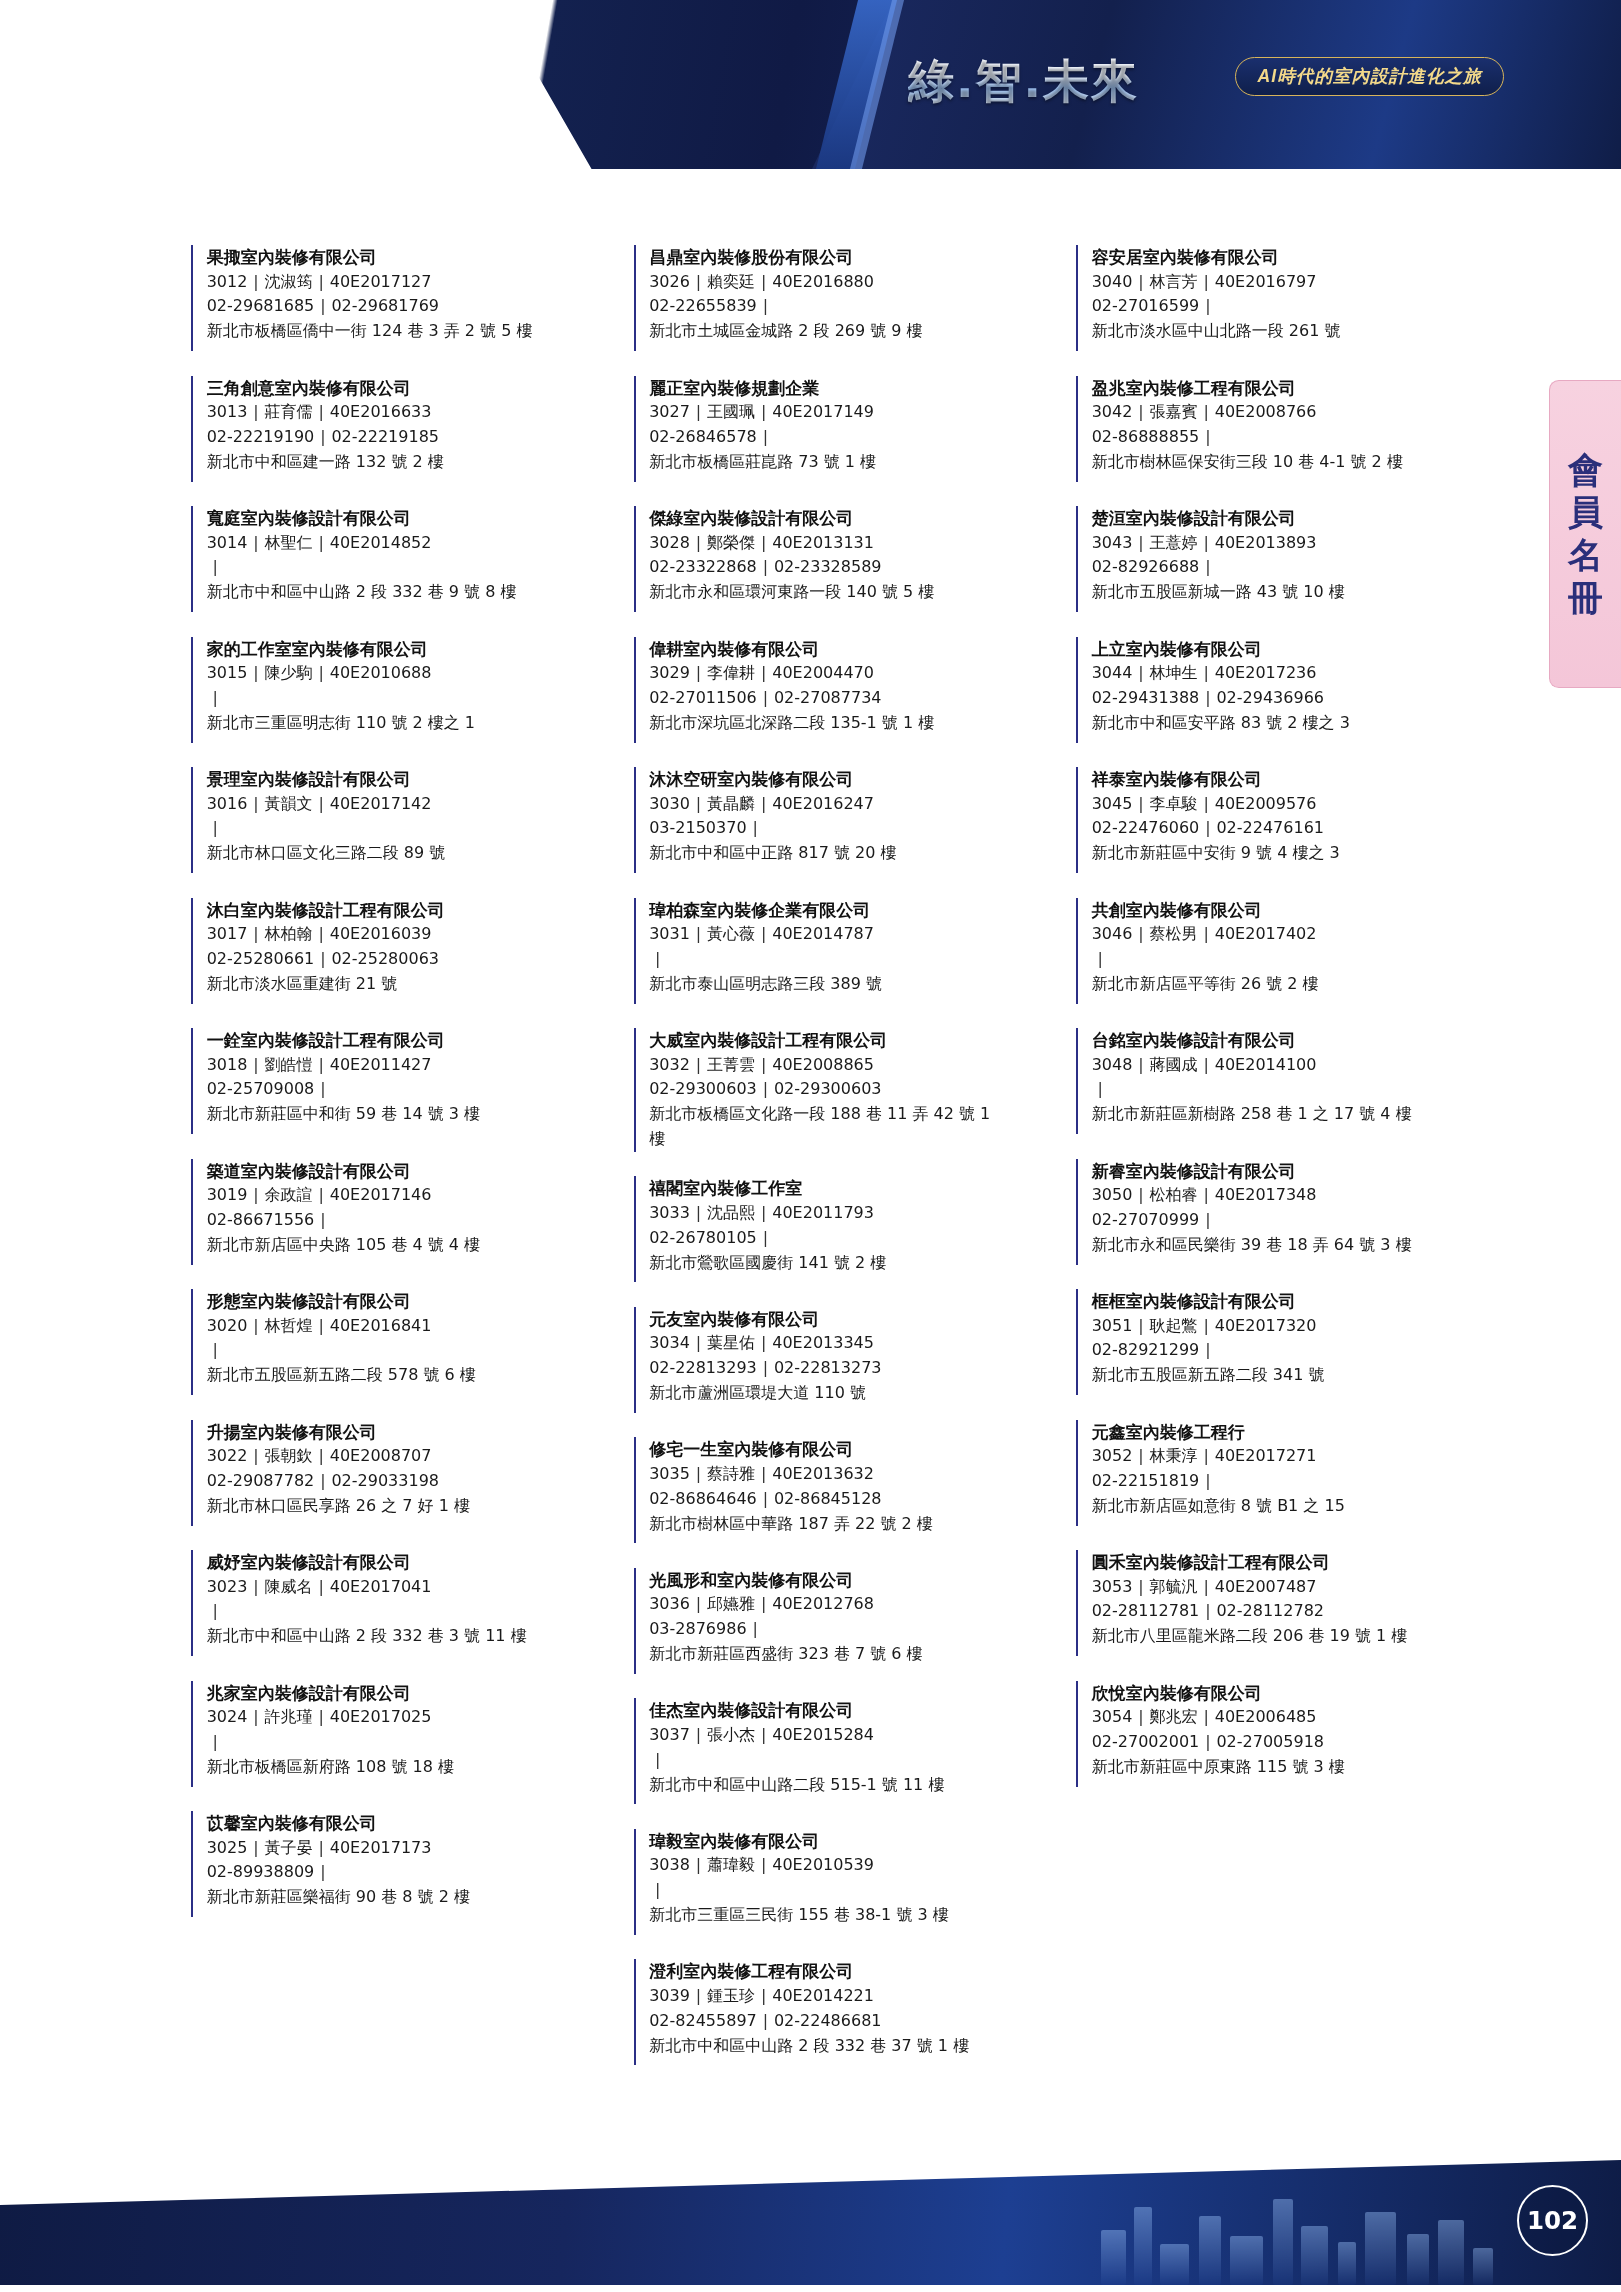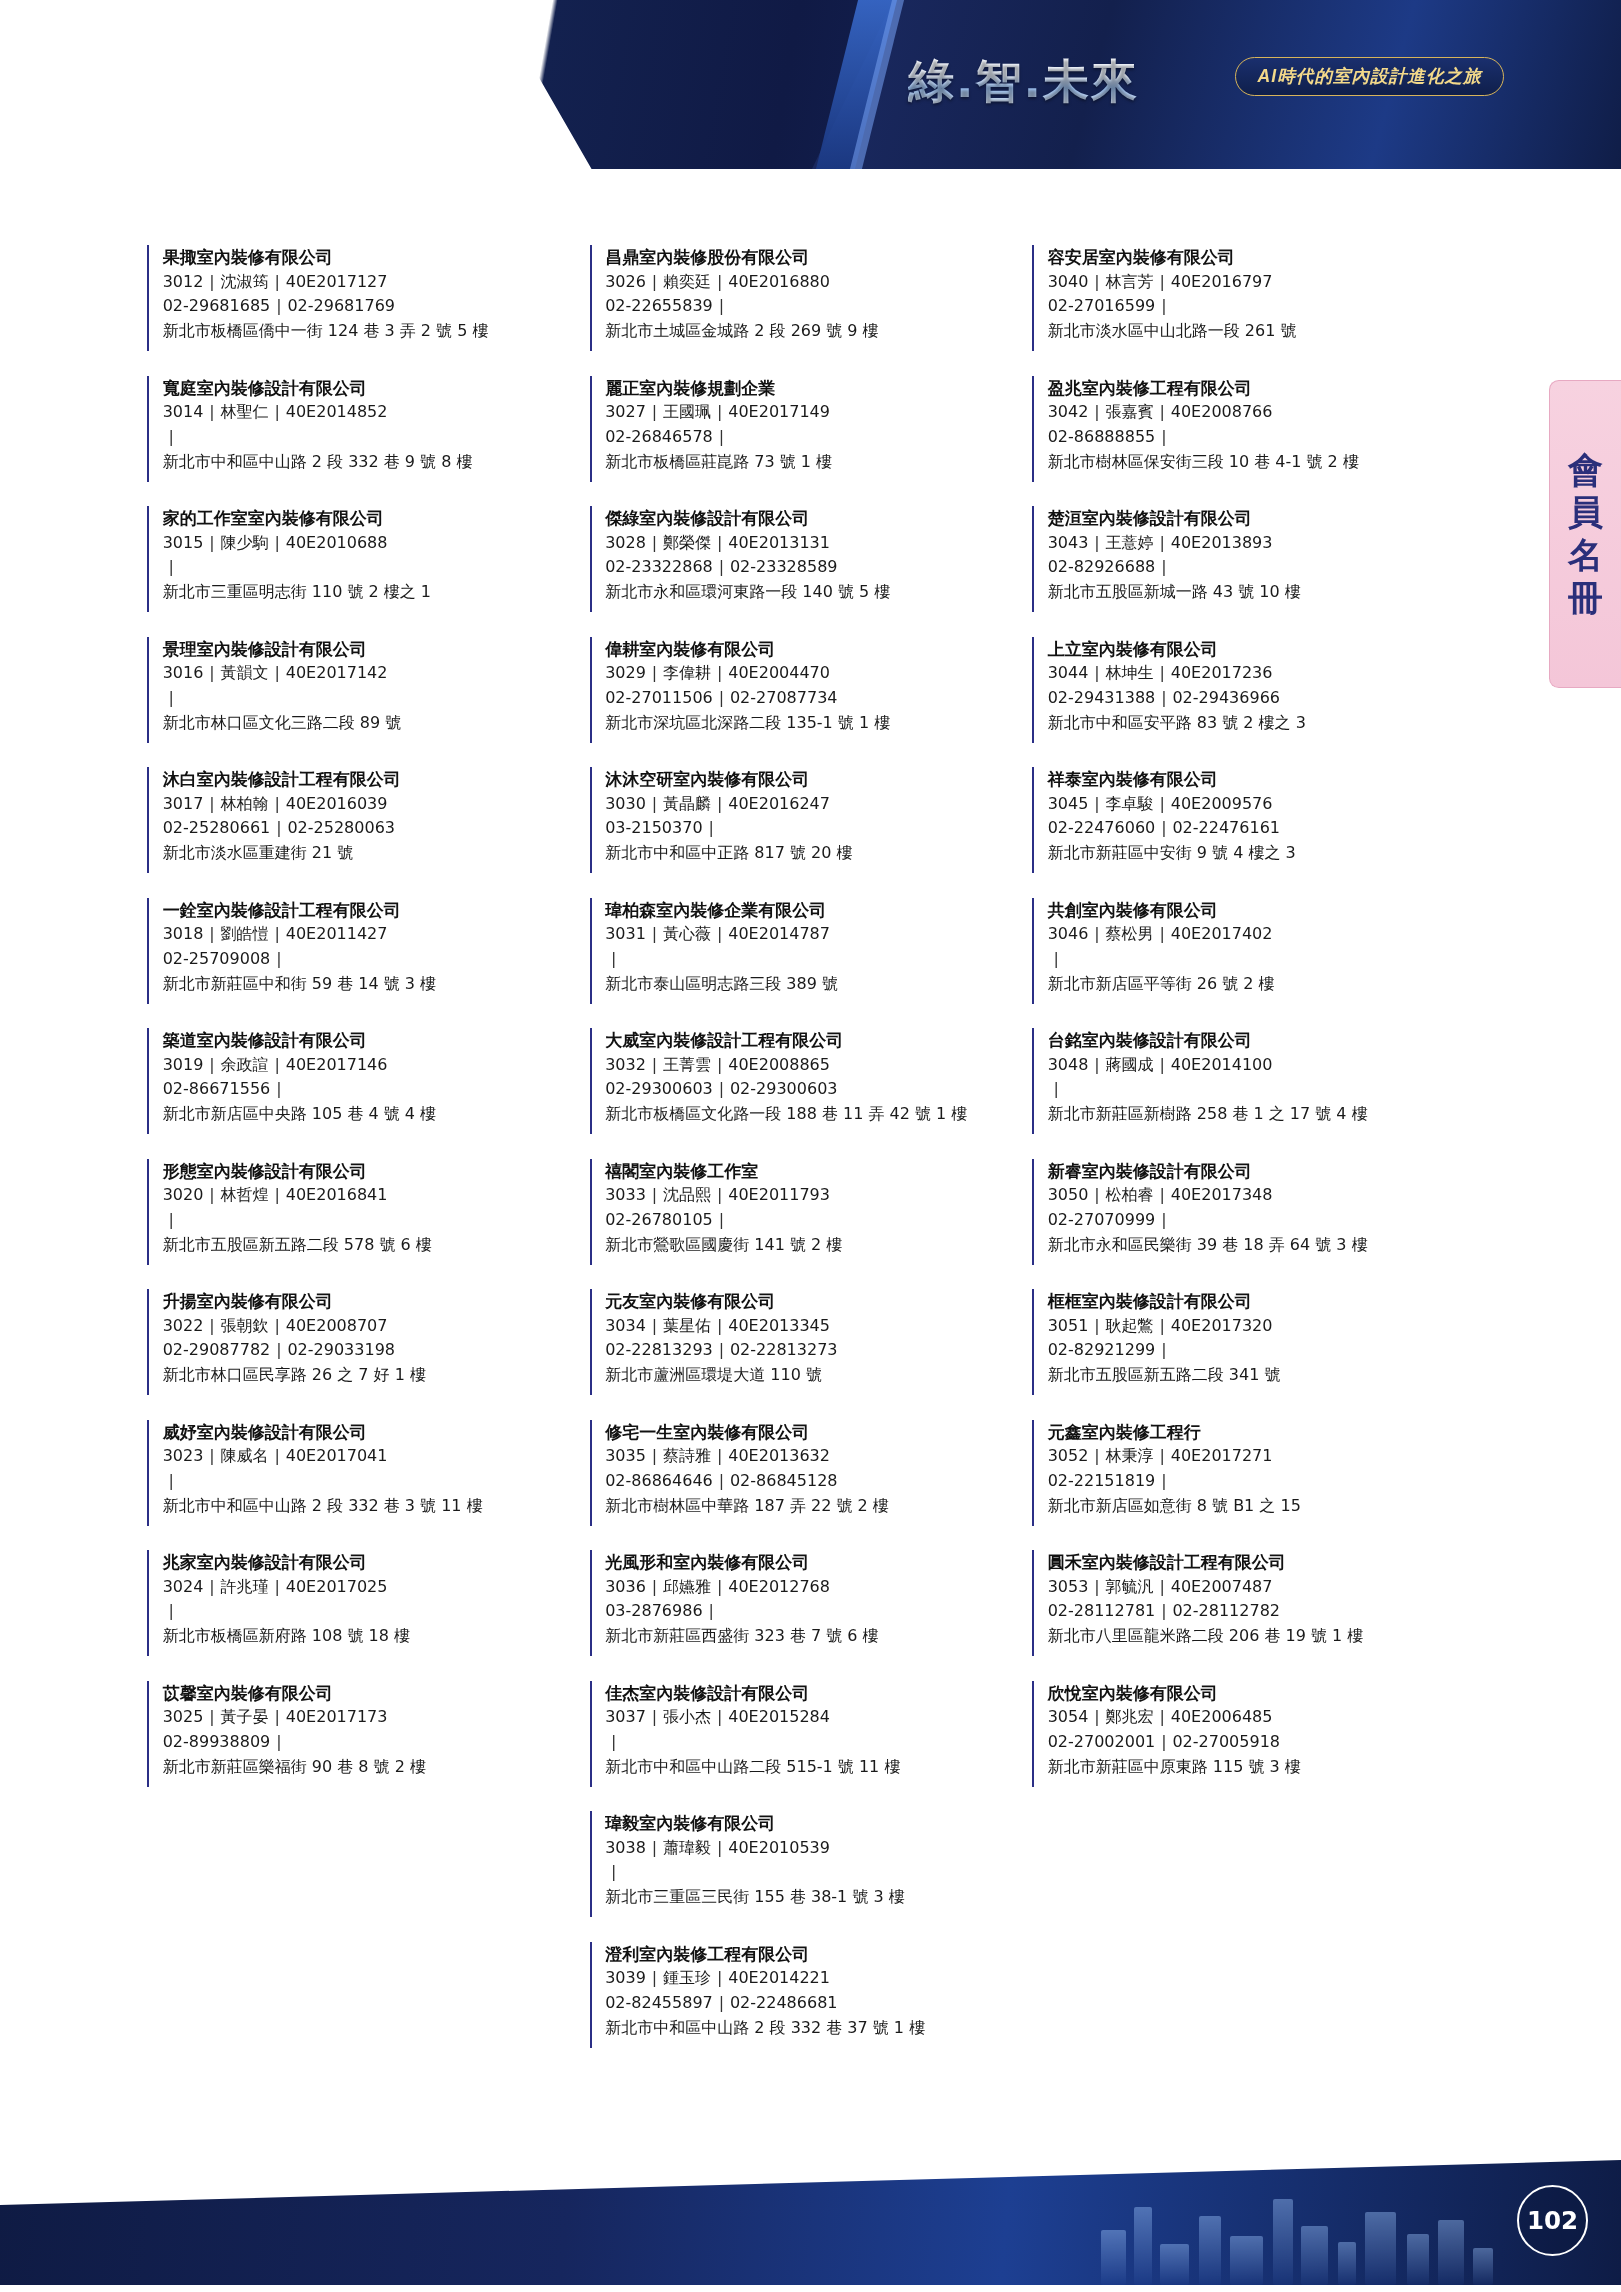--- a/index.html
+++ b/index.html
@@ -127,20 +127,21 @@
   .column {
     width: 420px;
     display: flex;
     flex-direction: column;
   }
   .entry {
     border-left: 2.9px solid #2b2f86;
     padding: 0 0 0 13.7px;
     margin-bottom: 24.5px;
     min-height: 106px;
+    margin-left: 44px;
   }
   .entry .name {
     font-size: 17px;
     font-weight: bold;
     color: #111111;
     line-height: 1.45;
     font-family: "DejaVu Sans", "Liberation Sans", sans-serif;
   }
   .entry .line {
     font-size: 16px;
@@ -228,20 +229,26 @@
   <span>冊</span>
 </div>
 
 <div class="content" id="content">
     <div class="column">
       <div class="entry">
         <div class="name">果掫室內裝修有限公司</div>
         <div class="line"><span>3012</span><span class="sep">|</span><span>沈淑筠</span><span class="sep">|</span><span>40E2017127</span></div>
         <div class="line"><span>02-29681685</span><span class="sep">|</span><span>02-29681769</span></div>
         <div class="line addr">新北市板橋區僑中一街 124 巷 3 弄 2 號 5 樓</div>
+      </div>
+      <div class="entry">
+        <div class="name">三角創意室內裝修有限公司</div>
+        <div class="line"><span>3013</span><span class="sep">|</span><span>莊育儒</span><span class="sep">|</span><span>40E2016633</span></div>
+        <div class="line"><span>02-22219190</span><span class="sep">|</span><span>02-22219185</span></div>
+        <div class="line addr">新北市中和區建一路 132 號 2 樓</div>
       </div>
       <div class="entry">
         <div class="name">寬庭室內裝修設計有限公司</div>
         <div class="line"><span>3014</span><span class="sep">|</span><span>林聖仁</span><span class="sep">|</span><span>40E2014852</span></div>
         <div class="line"><span></span><span class="sep">|</span><span></span></div>
         <div class="line addr">新北市中和區中山路 2 段 332 巷 9 號 8 樓</div>
       </div>
       <div class="entry">
         <div class="name">家的工作室室內裝修有限公司</div>
         <div class="line"><span>3015</span><span class="sep">|</span><span>陳少駒</span><span class="sep">|</span><span>40E2010688</span></div>

